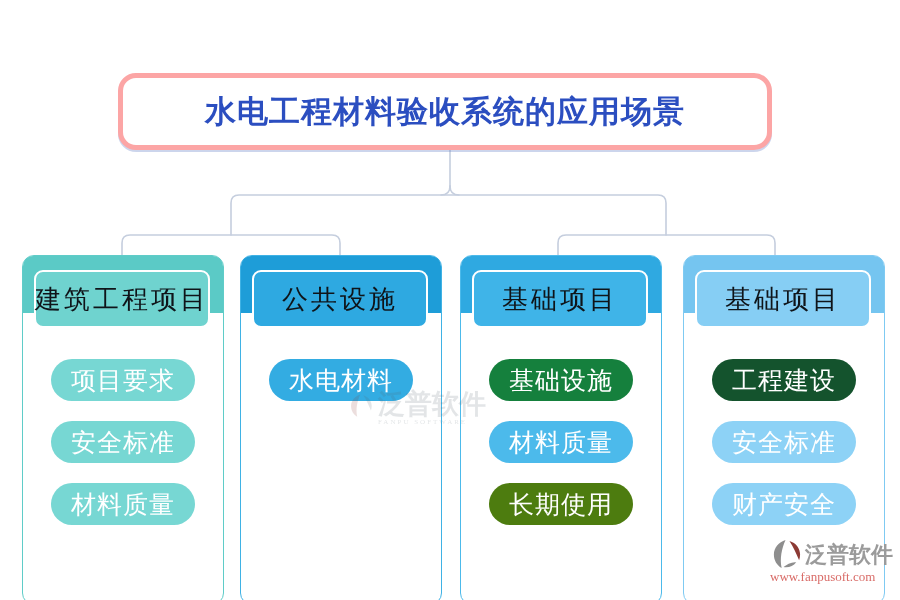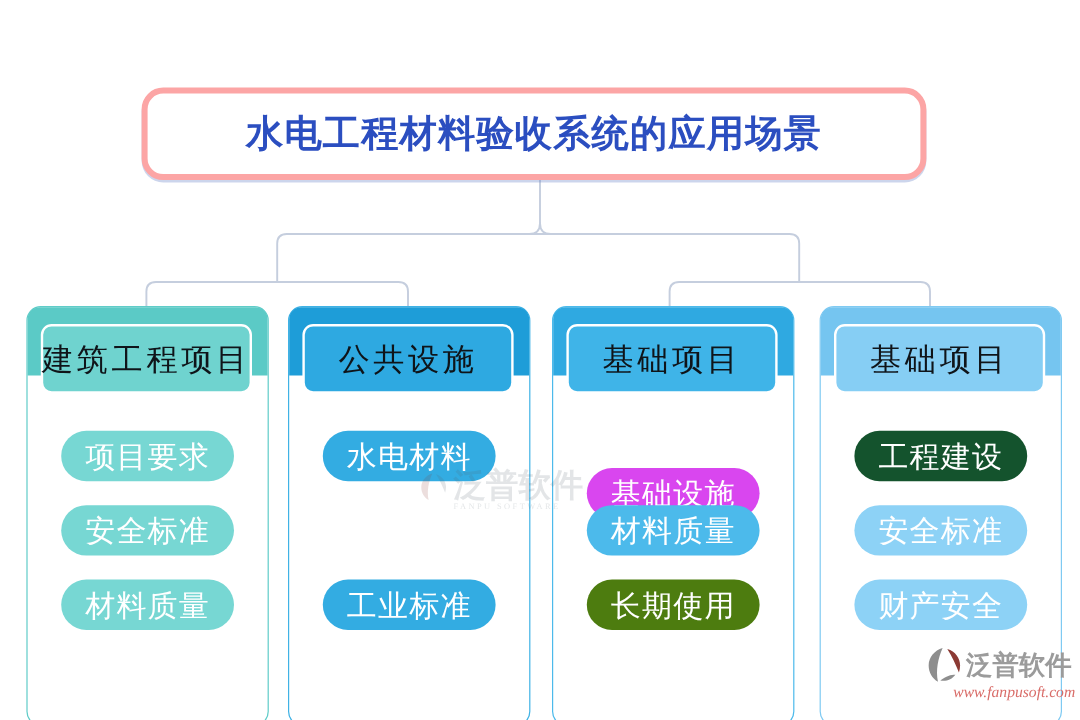--- a/index.html
+++ b/index.html
@@ -21,21 +21,21 @@
         display:flex;align-items:center;justify-content:center;font-family:Liberation Mono, monospace;}
   .pill .pt{font-size:25px;color:#ffffff;letter-spacing:1px;white-space:nowrap;}
   .watermark{position:absolute;left:348px;top:386px;z-index:3;opacity:0.16;display:flex;align-items:center;gap:4px;
              pointer-events:none;}
   .watermark .wicon{width:26px;height:26px;}
   .watermark .wtxt{font-size:27px;font-weight:bold;color:#55656f;}
   .watermark .wcap{font-size:7px;letter-spacing:2px;color:#55656f;display:block;margin-top:-4px;}
   .logo{position:absolute;left:770px;top:538px;z-index:4;width:126px;}
   .logo-row{display:flex;align-items:center;gap:2px;}
   .logo-name{font-size:22px;font-weight:bold;color:#9B9B9B;letter-spacing:0px;white-space:nowrap;}
-  .logo-url{font-size:13px;color:#D96C68;margin-top:-2px;text-align:right;white-space:nowrap;font-style:italic;}
+  .logo-url{font-size:13px;color:#D96C68;margin-top:-2px;text-align:left;white-space:nowrap;}
 </style>
 </head>
 <body>
 
 <div class="canvas">
 
   <svg class="connectors" width="900" height="600">
     <g fill="none" stroke="#C5CEDE" stroke-width="1.6" stroke-linecap="round">
       <path d="M450,150 L450,190"></path>
       <path d="M441,195 Q450,195 450,186"></path>
@@ -67,30 +67,27 @@
         </div>
       </div>
       <div class="card" style="left: 240px; border-color: rgb(63, 178, 229);">
         <div class="band" style="background: rgb(30, 157, 216);"></div>
         <div class="hbox" style="background: rgb(46, 169, 225);">
           <span class="ht">公共设施</span>
         </div>
         <div class="pill" style="top: 103px; background: rgb(51, 172, 226);">
           <span class="pt">水电材料</span>
         </div>
-        <div class="pill" style="top: 227px; background: rgb(51, 172, 226);">
-          <span class="pt">工业标准</span>
-        </div>
       </div>
       <div class="card" style="left: 460px; border-color: rgb(76, 186, 235);">
         <div class="band" style="background: rgb(47, 169, 225);"></div>
         <div class="hbox" style="background: rgb(63, 180, 232);">
           <span class="ht">基础项目</span>
         </div>
-        <div class="pill" style="top: 103px; background: #d946ef; margin-top: 31px;">
+        <div class="pill" style="top: 103px; background: #15803d;">
           <span class="pt">基础设施</span>
         </div>
         <div class="pill" style="top: 165px; background: rgb(76, 186, 235);">
           <span class="pt">材料质量</span>
         </div>
         <div class="pill" style="top: 227px; background: #4d7c0f;">
           <span class="pt">长期使用</span>
         </div>
       </div>
       <div class="card" style="left: 683px; border-color: rgb(127, 202, 242);">

